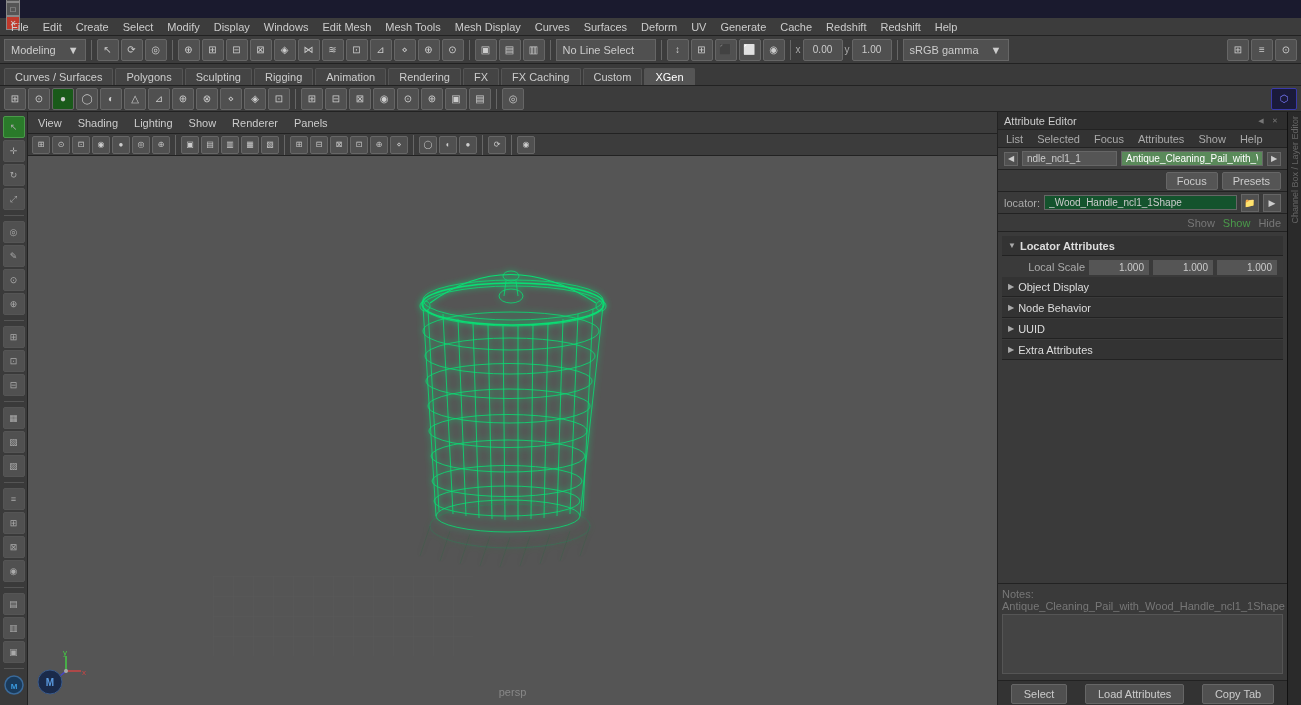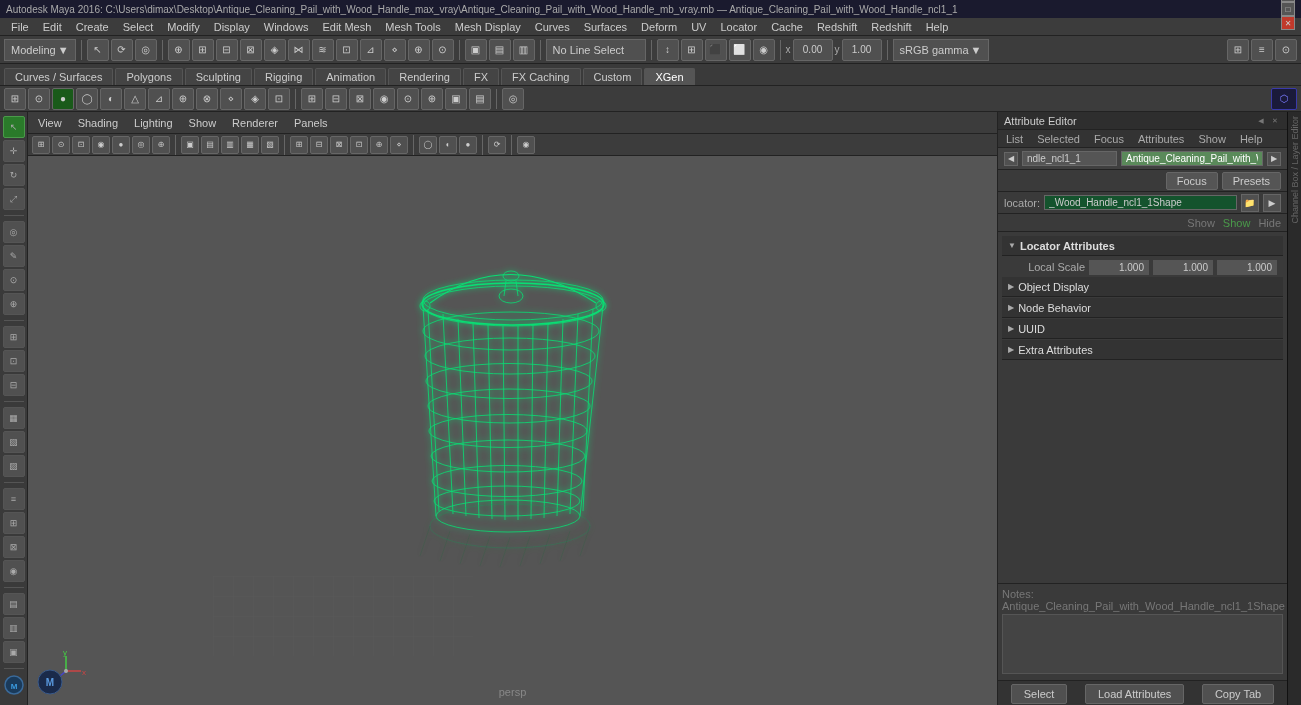--- a/index.html
+++ b/index.html
@@ -69,21 +69,21 @@
       border-radius: 2px;
     }
     .toolbar-dropdown {
       height: 22px;
       background: #505050;
       border: 1px solid #666;
       padding: 0 6px;
       font-size: 11px;
       color: #ccc;
       cursor: pointer;
-      display: flex; align-items: center; gap: 2px;
+      display: flex; align-items: center; gap: 12px;
     }
     .toolbar-sep {
       width: 1px; height: 20px;
       background: #666;
       margin: 0 3px;
     }
     .no-line-select {
       height: 22px;
       background: #505050;
       border: 1px solid #666;
@@ -455,21 +455,20 @@
       font-size: 9px;
       color: #666;
       padding: 4px 1px;
       cursor: pointer;
     }
   </style>
 </head>
 <body>
 
 <div id="title-bar">
-  <span id="title-text">Autodesk Maya 2016: C:\Users\dimax\Desktop\Antique_Cleaning_Pail_with_Wood_Handle_max_vray\Antique_Cleaning_Pail_with_Wood_Handle_mb_vray.mb  —  Antique_Cleaning_Pail_with_Wood_Handle_ncl1_1</span>
   <div id="title-controls">
     <div class="title-btn">_</div>
     <div class="title-btn">□</div>
     <div class="title-btn" style="background:#c0392b;">✕</div>
   </div>
 </div>
 
 <div id="menu-bar">
   <div class="menu-item">File</div>
   <div class="menu-item">Edit</div>
@@ -478,21 +477,21 @@
   <div class="menu-item">Modify</div>
   <div class="menu-item">Display</div>
   <div class="menu-item">Windows</div>
   <div class="menu-item">Edit Mesh</div>
   <div class="menu-item">Mesh Tools</div>
   <div class="menu-item">Mesh Display</div>
   <div class="menu-item">Curves</div>
   <div class="menu-item">Surfaces</div>
   <div class="menu-item">Deform</div>
   <div class="menu-item">UV</div>
-  <div class="menu-item">Locator</div>
+  <div class="menu-item">Generate</div>
   <div class="menu-item">Cache</div>
   <div class="menu-item">Redshift</div>
   <div class="menu-item">Redshift</div>
   <div class="menu-item">Help</div>
 </div>
 
 <div id="toolbar1">
   <div class="toolbar-dropdown">
     <span>Modeling</span>
     <span>▼</span>

